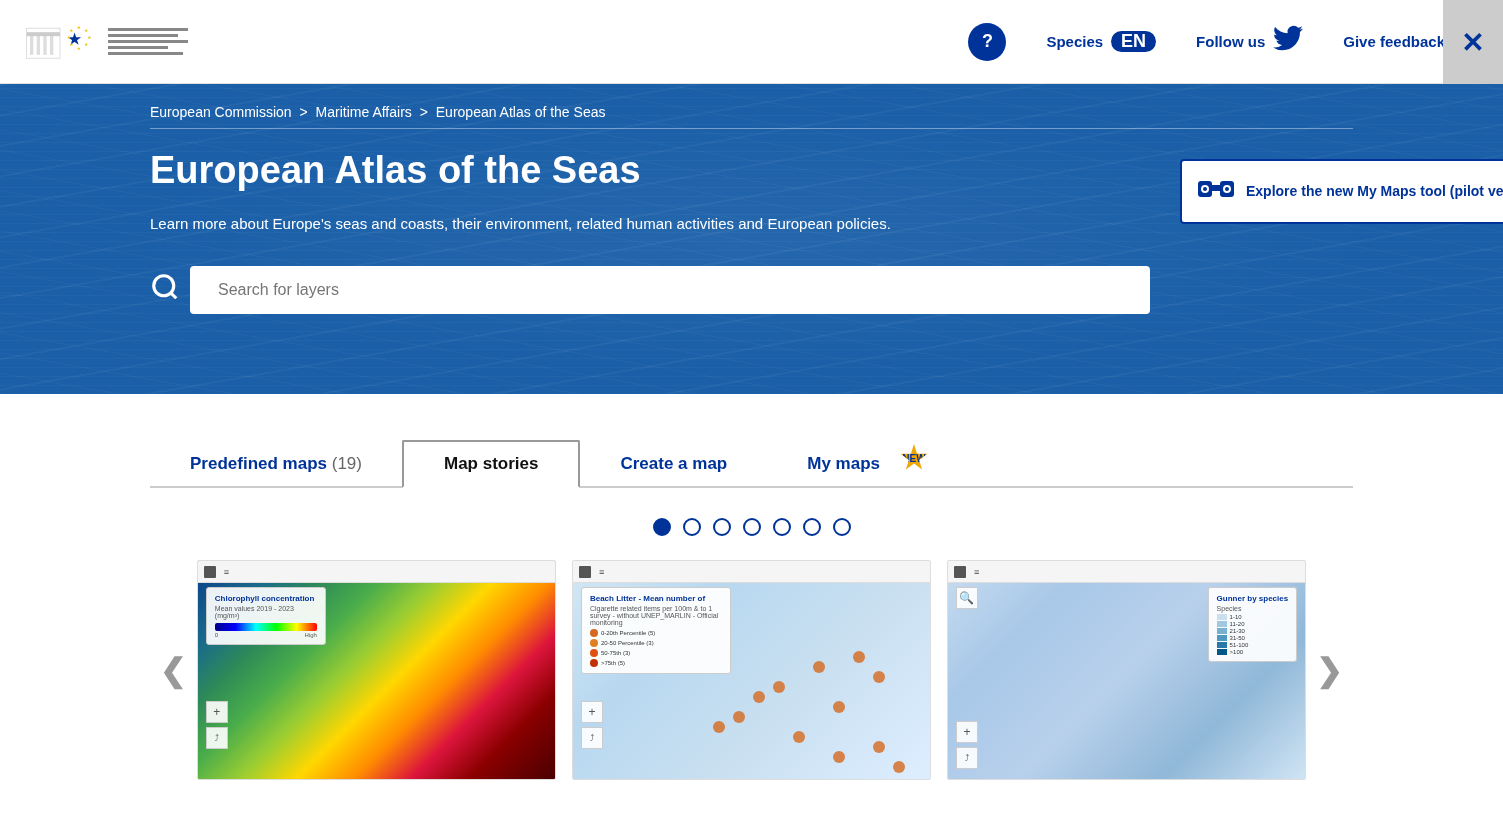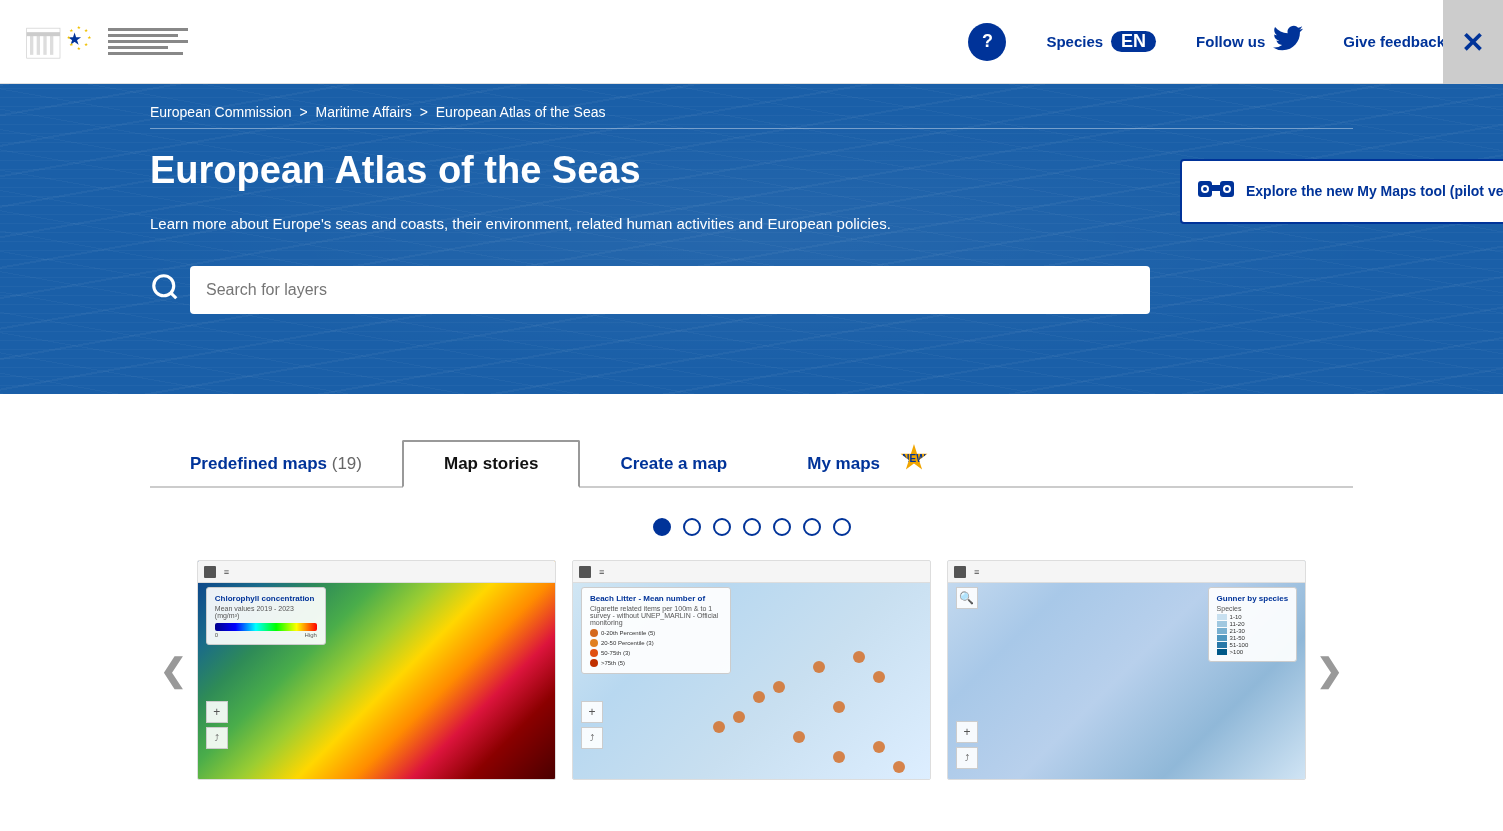--- a/index.html
+++ b/index.html
@@ -191,21 +191,21 @@
     .search-icon-outer {
       color: #fff;
       font-size: 28px;
       margin-right: 10px;
     }
     .search-input {
       width: 960px;
       height: 48px;
       border: none;
       border-radius: 4px;
-      padding: 0 16px;
+      padding: 0 28px;
       font-size: 16px;
       color: #999;
       outline: none;
       background: #fff;
     }
 
     
     .main-content {
       padding: 46px 150px 40px 150px;
     }

